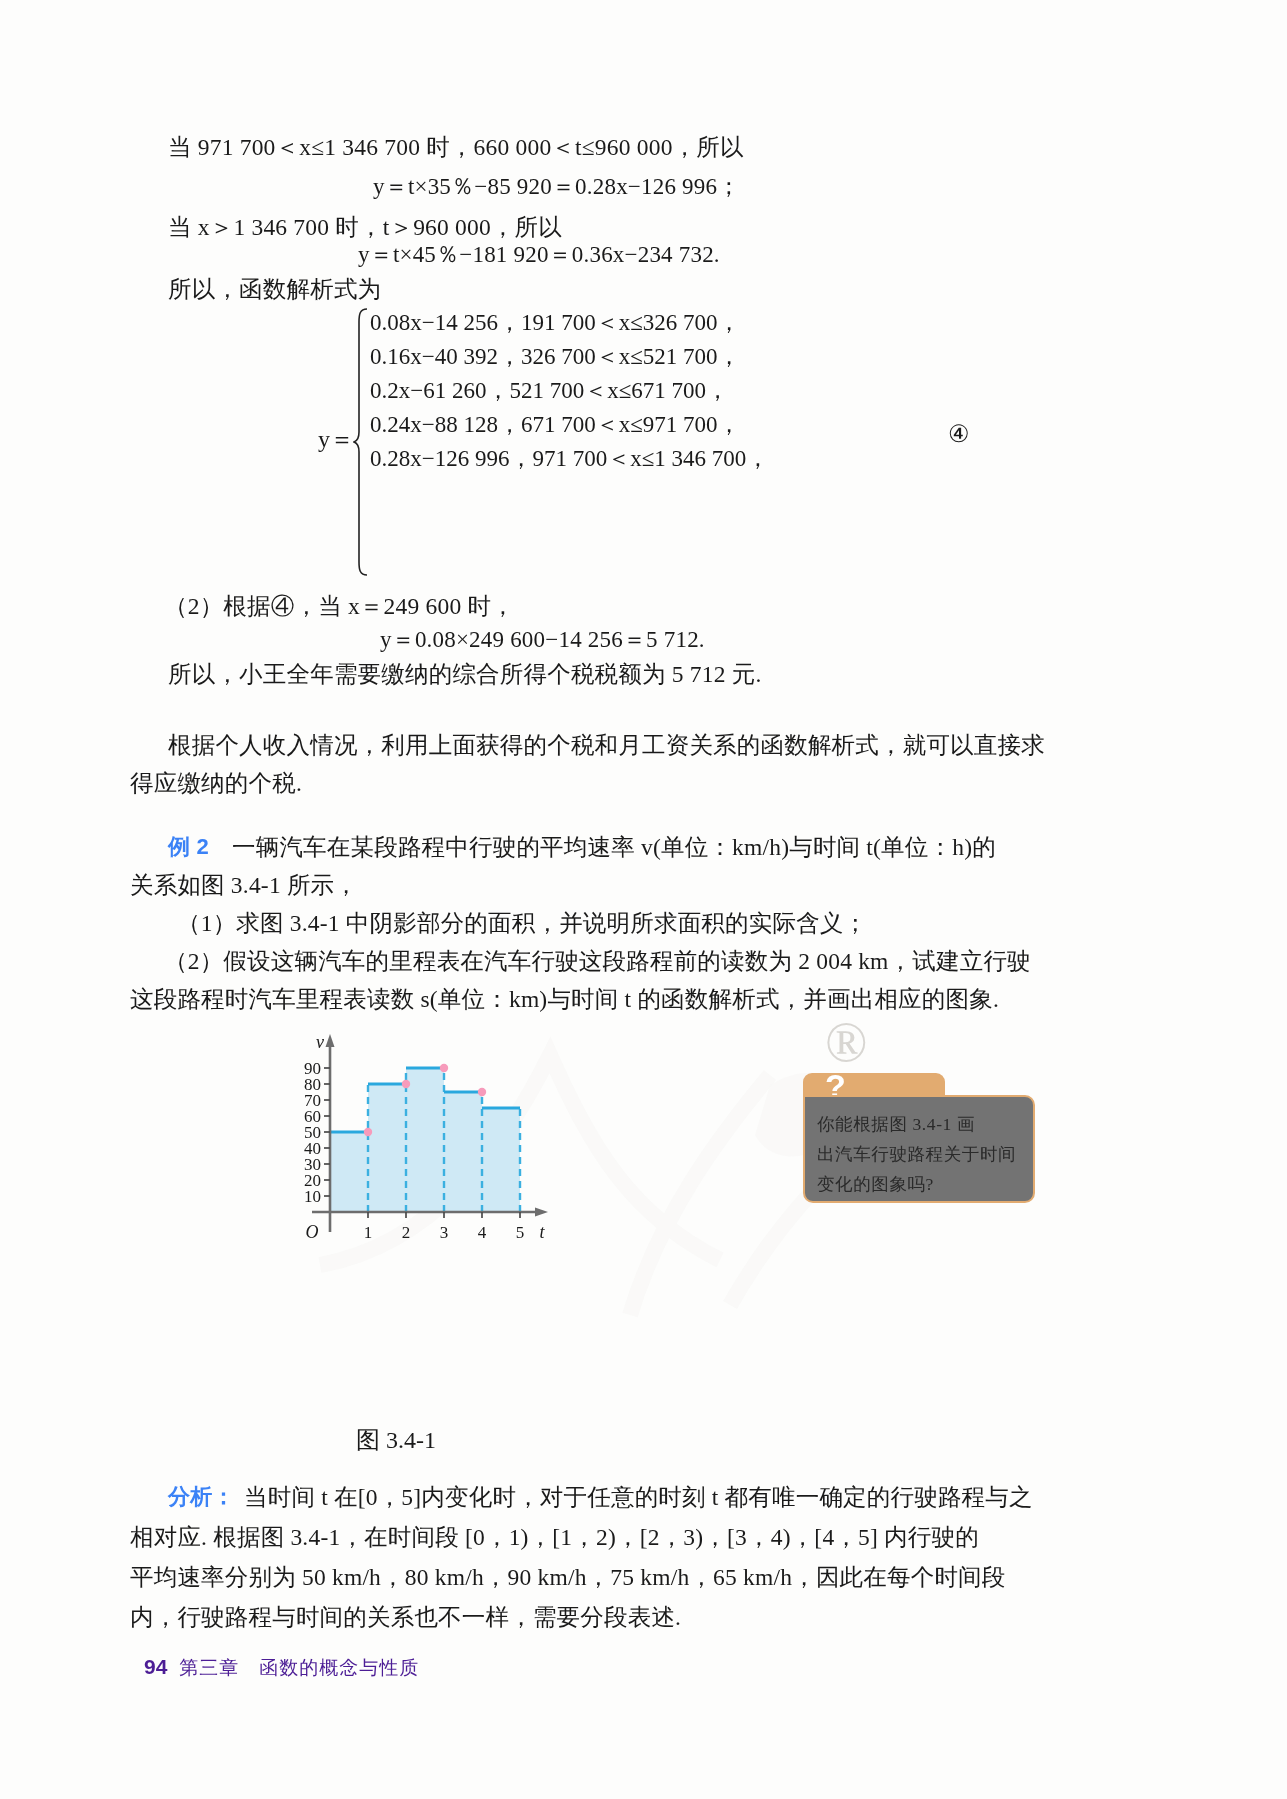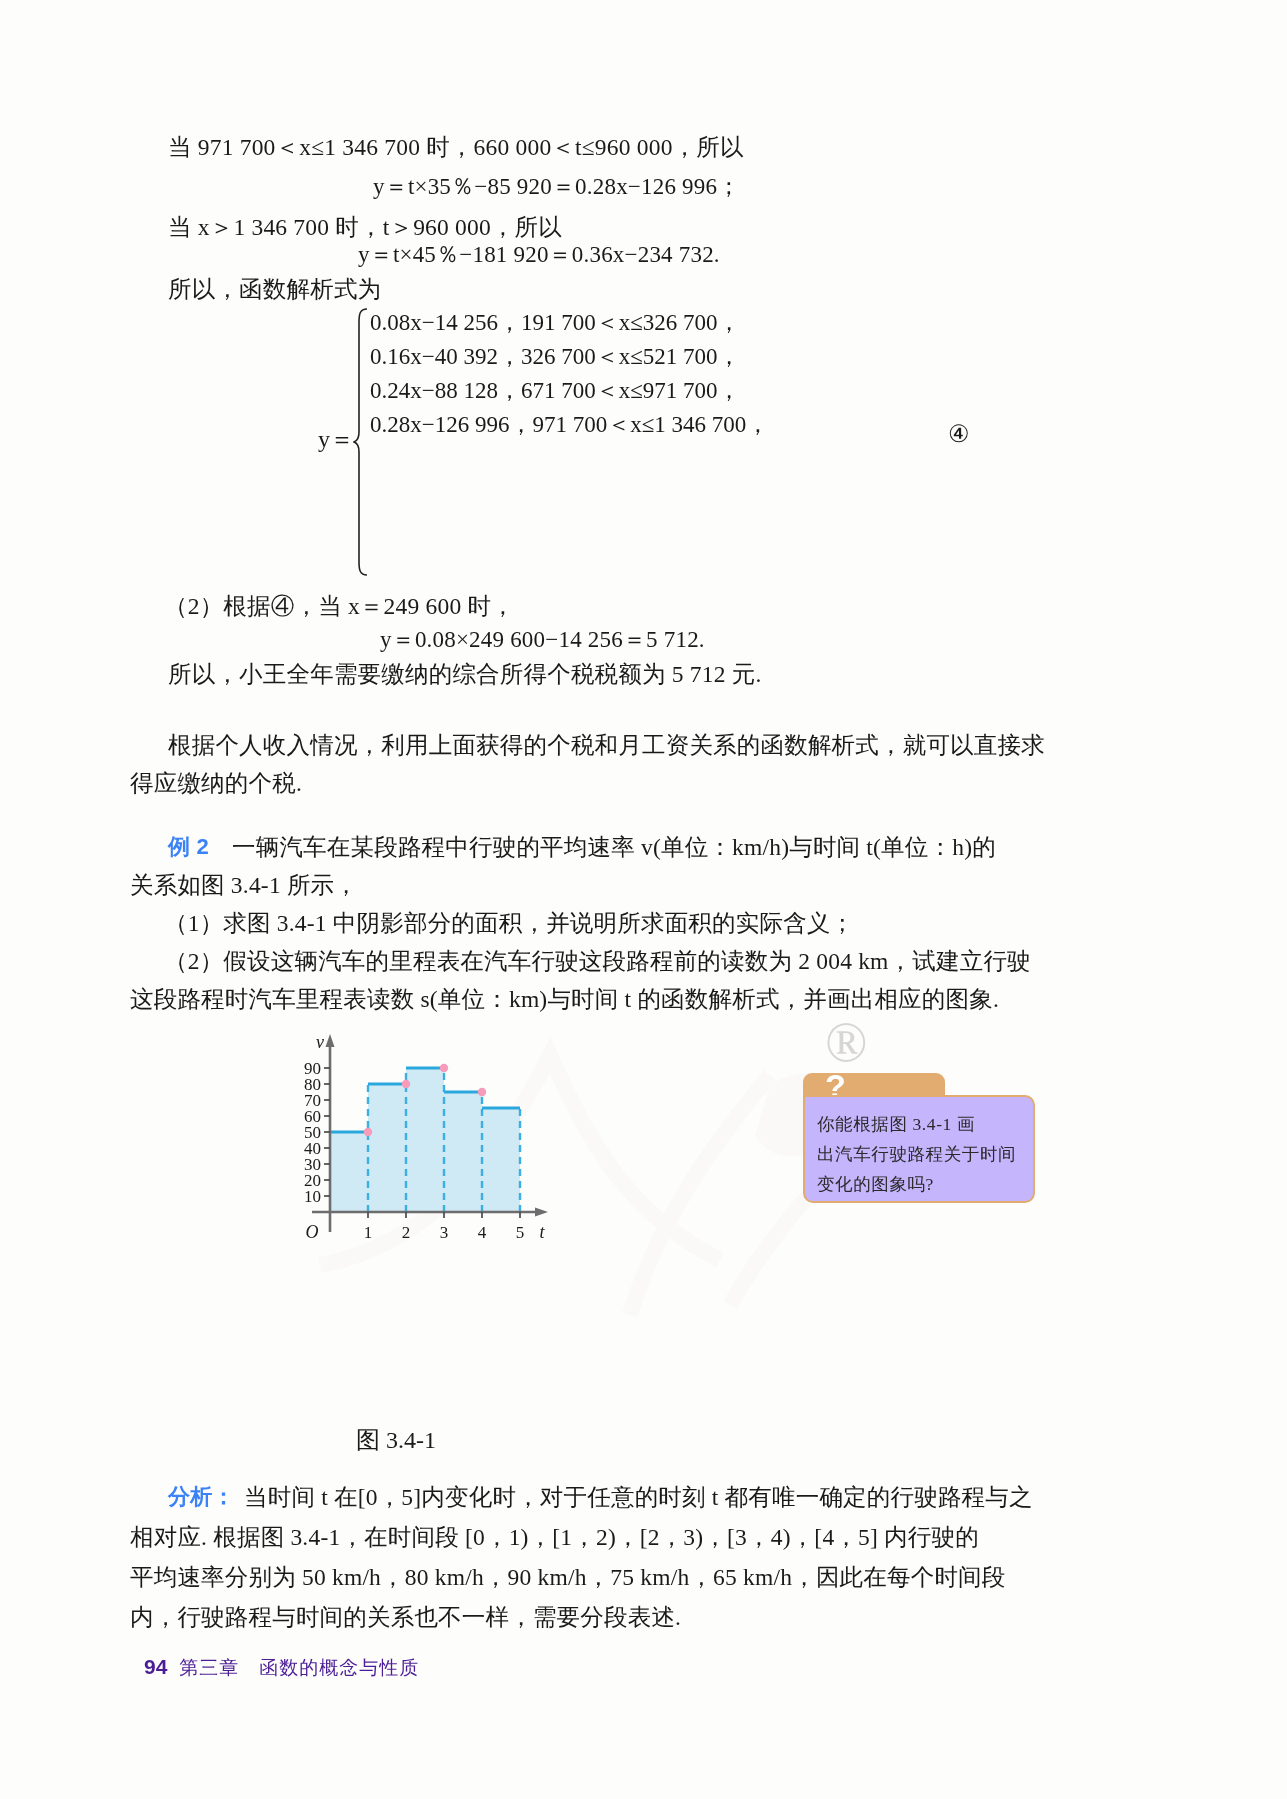--- a/index.html
+++ b/index.html
@@ -141,21 +141,21 @@
     color: #ffffff;
     font-weight: bold;
     font-family: "Liberation Sans", sans-serif;
   }
   .bub-body {
     position: absolute;
     left: 0px;
     top: 22px;
     width: 232px;
     height: 108px;
-    background: #c4b5fd;
+    background: #737373;
     border: 2px solid #e2ab70;
     border-radius: 0 10px 10px 10px;
     box-sizing: border-box;
   }
   .bub-text {
     position: absolute;
     left: 12px;
     top: 12px;
     width: 210px;
     font-size: 17.5px;
@@ -211,37 +211,38 @@
     <div class="tx" style="left:168px; top:267px;">所以，函数解析式为</div>
 
     <div id="piecewise">
       <div class="yeq math">y＝</div>
       <svg class="brace" viewBox="0 0 16 268" preserveAspectRatio="none">
         <path d="M14 1 C 7 1, 6 6, 6 14 L6 124 C6 131, 4 133, 1 134 C4 135, 6 137, 6 144 L6 254 C6 262, 7 267, 14 267" fill="none" stroke="#222" stroke-width="1.6"></path>
       </svg>
       <div class="plines">
         <div class="pline math">0.08x−14 256，191 700＜x≤326 700，</div>
         <div class="pline math">0.16x−40 392，326 700＜x≤521 700，</div>
+        <div class="pline math">0.2x−61 260，521 700＜x≤671 700，</div>
         <div class="pline math">0.24x−88 128，671 700＜x≤971 700，</div>
         <div class="pline math">0.28x−126 996，971 700＜x≤1 346 700，</div>
       </div>
     </div>
     <div class="circ-num">④</div>
 
     <div class="tx" style="left:164px; top:584px;">（2）根据④，当 x＝249 600 时，</div>
     <div class="tx math" style="left:380px; top:618px;">y＝0.08×249 600−14 256＝5 712.</div>
     <div class="tx" style="left:168px; top:652px;">所以，小王全年需要缴纳的综合所得个税税额为 5 712 元.</div>
 
     <div class="tx" style="left:168px; top:723px;">根据个人收入情况，利用上面获得的个税和月工资关系的函数解析式，就可以直接求</div>
     <div class="tx" style="left:130px; top:761px;">得应缴纳的个税.</div>
 
     <div class="tx lab-blue" style="left:168px; top:825px; font-family:'Liberation Sans',sans-serif; font-size:22px;">例 2</div>
     <div class="tx" style="left:232px; top:825px;">一辆汽车在某段路程中行驶的平均速率 v(单位：km/h)与时间 t(单位：h)的</div>
     <div class="tx" style="left:130px; top:863px;">关系如图 3.4-1 所示，</div>
-    <div class="tx" style="left:164px; top:901px;">（1）求图 3.4-1 中阴影部分的面积，并说明所求面积的实际含义；</div>
+    <div class="tx" style="left:177px; top:901px;">（1）求图 3.4-1 中阴影部分的面积，并说明所求面积的实际含义；</div>
     <div class="tx" style="left:164px; top:939px;">（2）假设这辆汽车的里程表在汽车行驶这段路程前的读数为 2 004 km，试建立行驶</div>
     <div class="tx" style="left:130px; top:977px;">这段路程时汽车里程表读数 s(单位：km)与时间 t 的函数解析式，并画出相应的图象.</div>
 
     <svg id="chart-fig" viewBox="0 0 270 250">
 
       <g>
         <rect x="40" y="132" width="38" height="80" fill="#cfe9f5"></rect>
         <rect x="78" y="84" width="38" height="128" fill="#cfe9f5"></rect>
         <rect x="116" y="68" width="38" height="144" fill="#cfe9f5"></rect>
         <rect x="154" y="92" width="38" height="120" fill="#cfe9f5"></rect>

